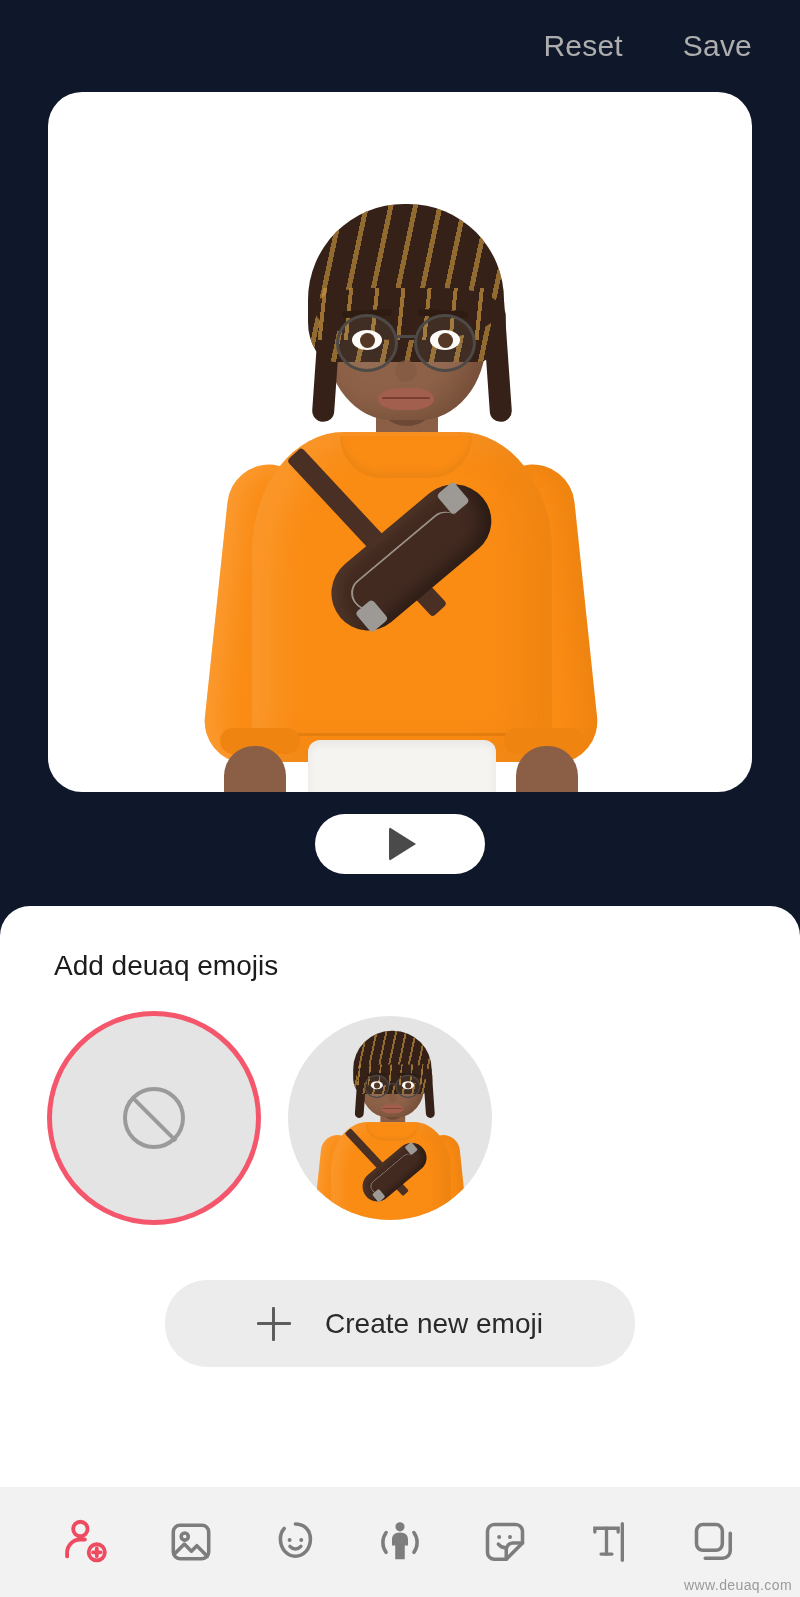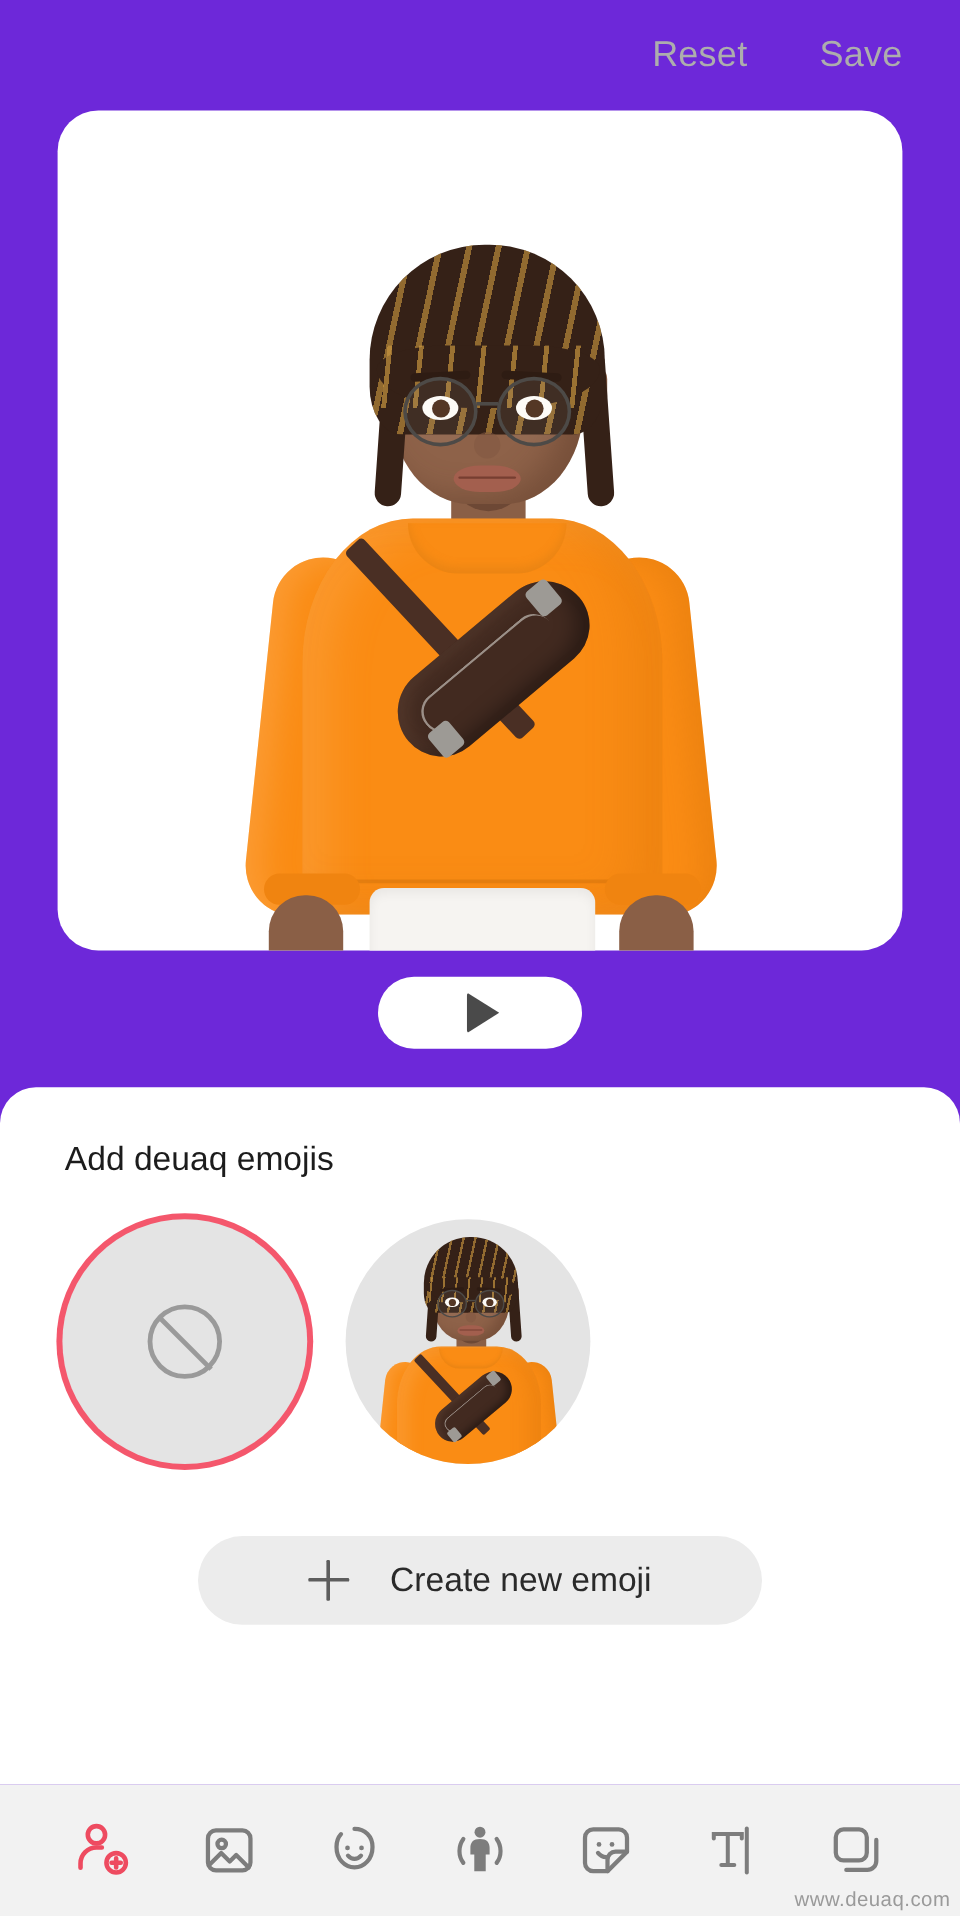--- a/index.html
+++ b/index.html
@@ -9,21 +9,21 @@
     height: 1597px;
     background: #f2f2f2;
     font-family: "Liberation Sans", sans-serif;
     overflow: hidden;
   }
 
   .screen {
     position: relative;
     width: 800px;
     height: 1597px;
-    background: #6d28d9;
+    background: #0f172a;
     display: flex;
     flex-direction: column;
   }
 
   
   .topbar {
     height: 92px;
     flex: 0 0 92px;
     display: flex;
     align-items: center;
@@ -410,21 +410,21 @@
     position: absolute;
     left: 50%;
     bottom: -14px;
     transform: translateX(-50%) scale(.40);
     transform-origin: bottom center;
     width: 420px; height: 620px;
   }
 
   .create-btn {
     margin: 60px auto 0 auto;
-    width: 470px; height: 74px;
+    width: 470px; height: 87px;
     background: #ececec;
     border: none;
     border-radius: 42px;
     display: flex;
     align-items: center;
     justify-content: center;
     gap: 34px;
     cursor: pointer;
     font-family: "Liberation Sans", sans-serif;
   }
@@ -462,21 +462,21 @@
     justify-content: center;
     cursor: pointer;
     height: 100%;
   }
   .tool svg { display: block; }
 
   .watermark {
     position: absolute;
     right: 8px;
     bottom: 4px;
-    font-size: 17px;
+    font-size: 14px;
     color: #9a9a9a;
     letter-spacing: .4px;
     font-family: "Liberation Sans", sans-serif;
   }
 </style>
 </head>
 <body>
 
 <div class="screen">
 

